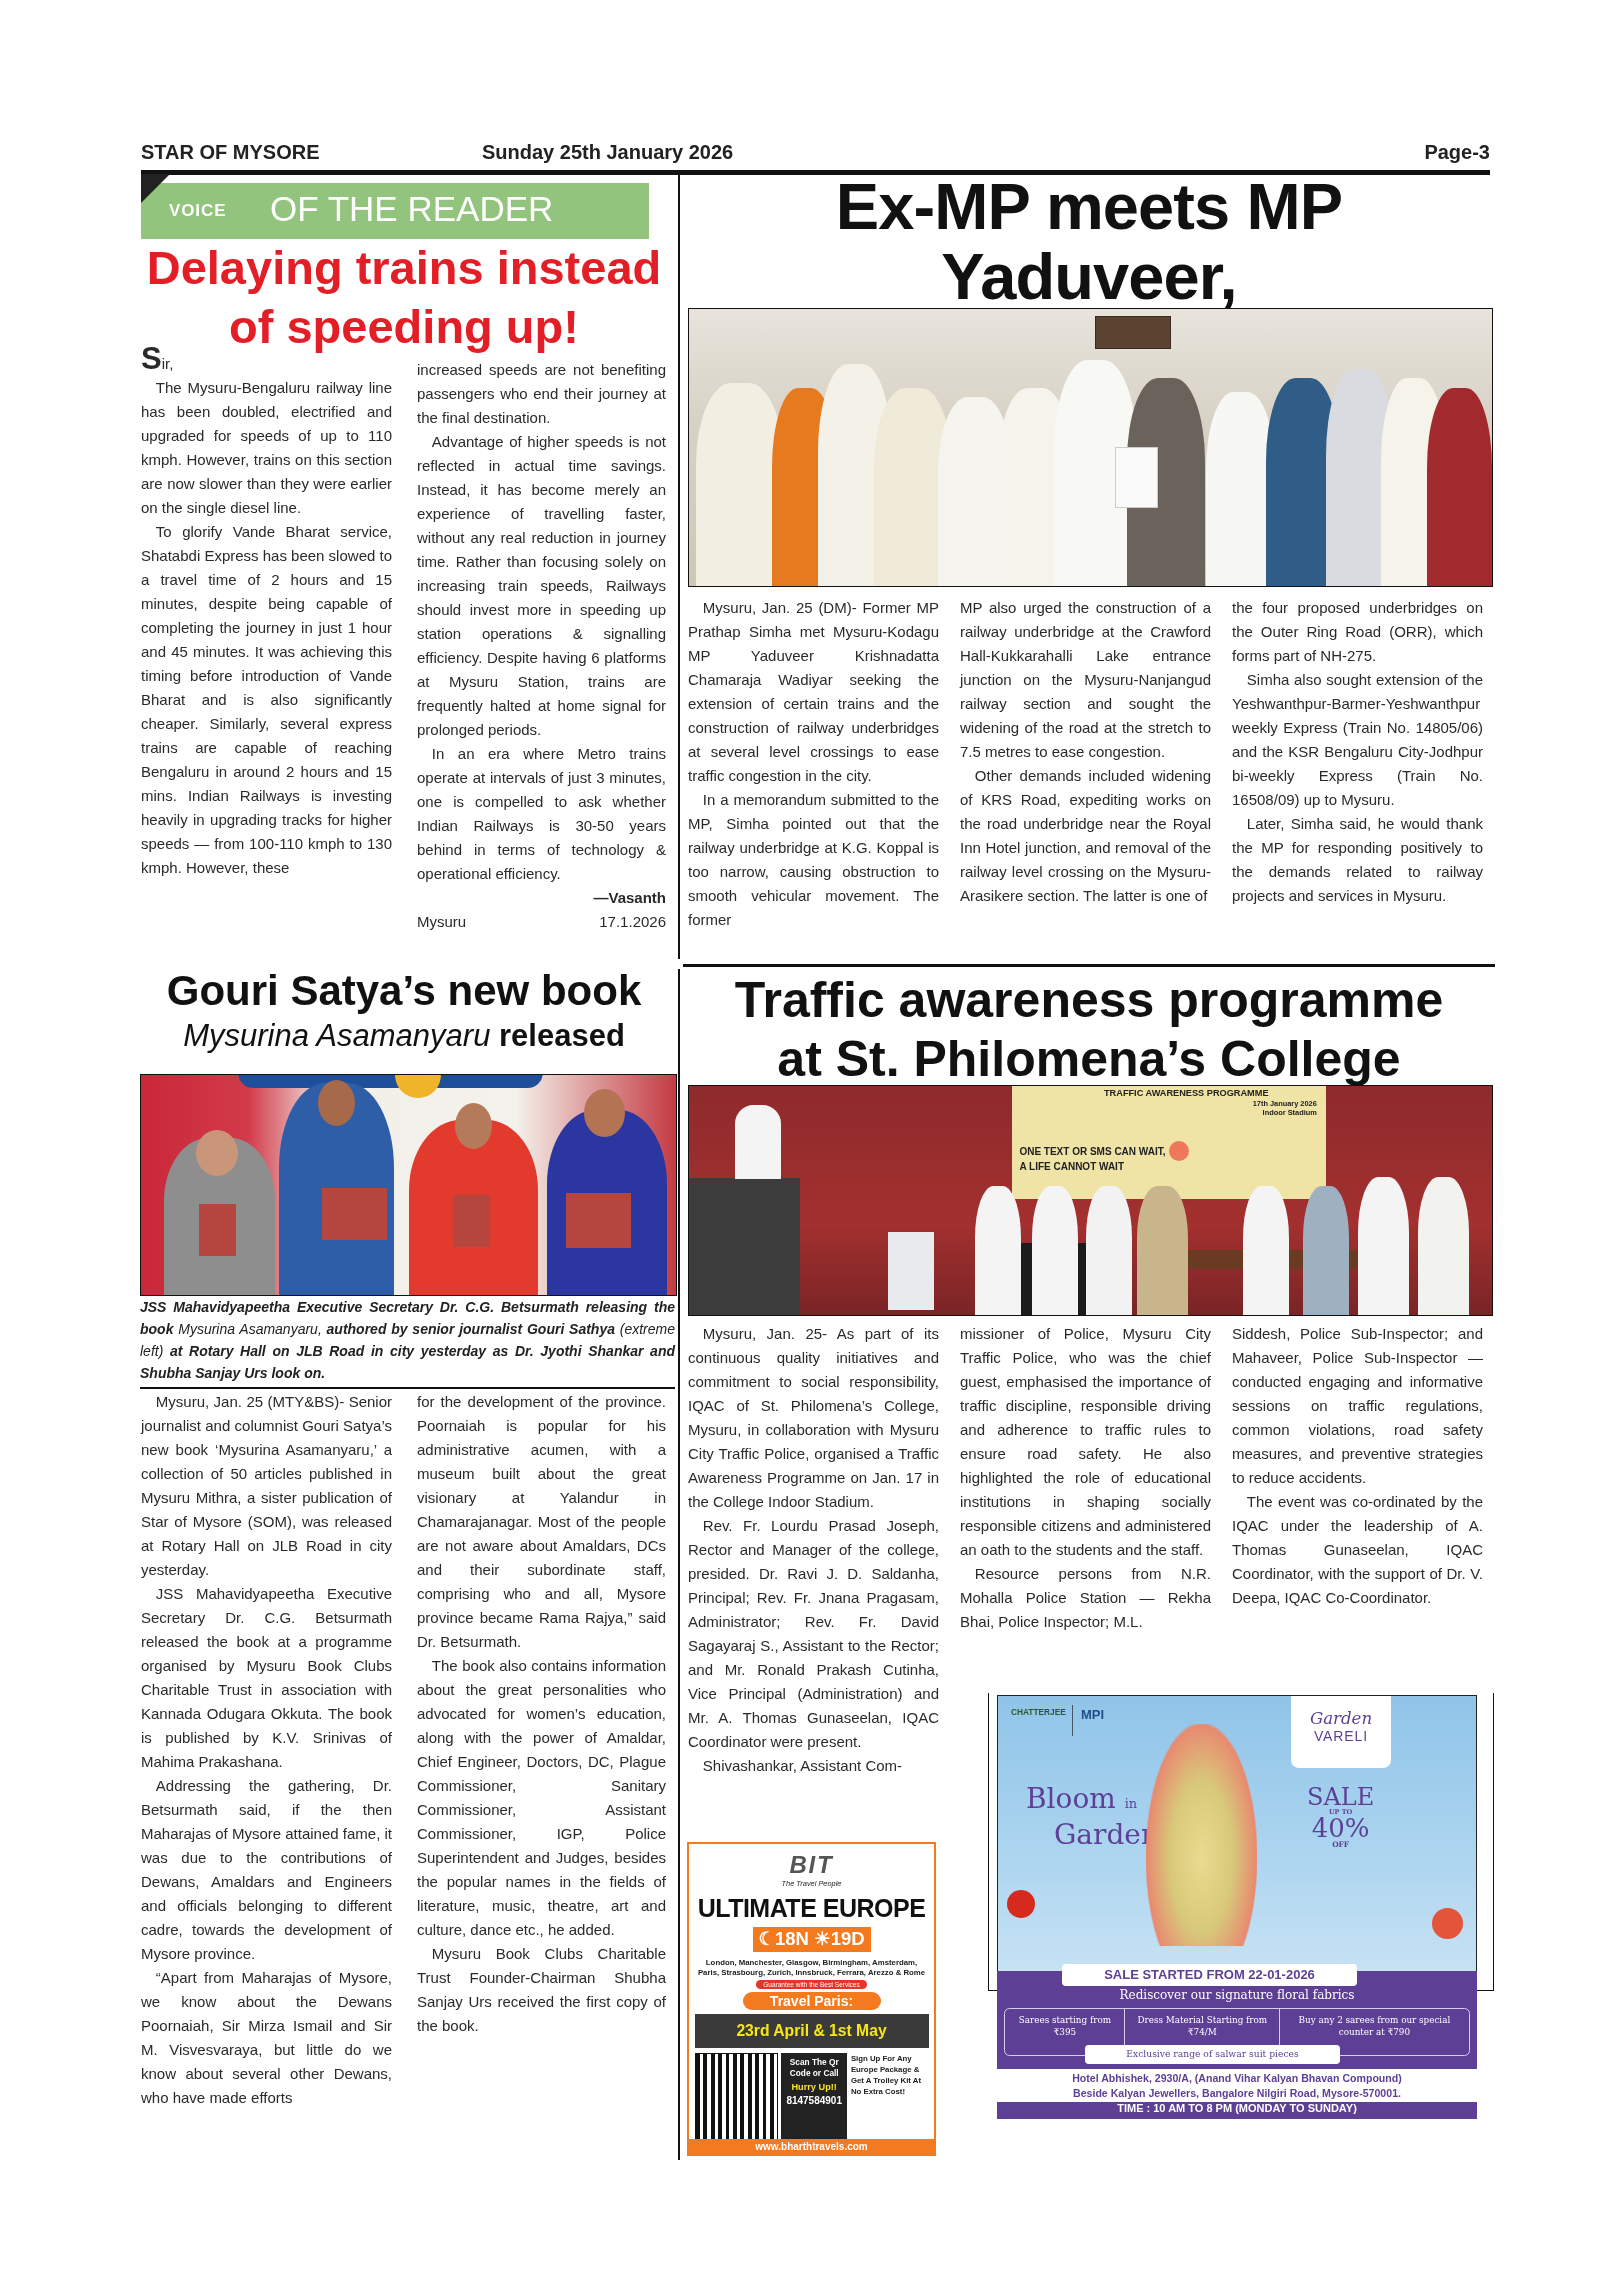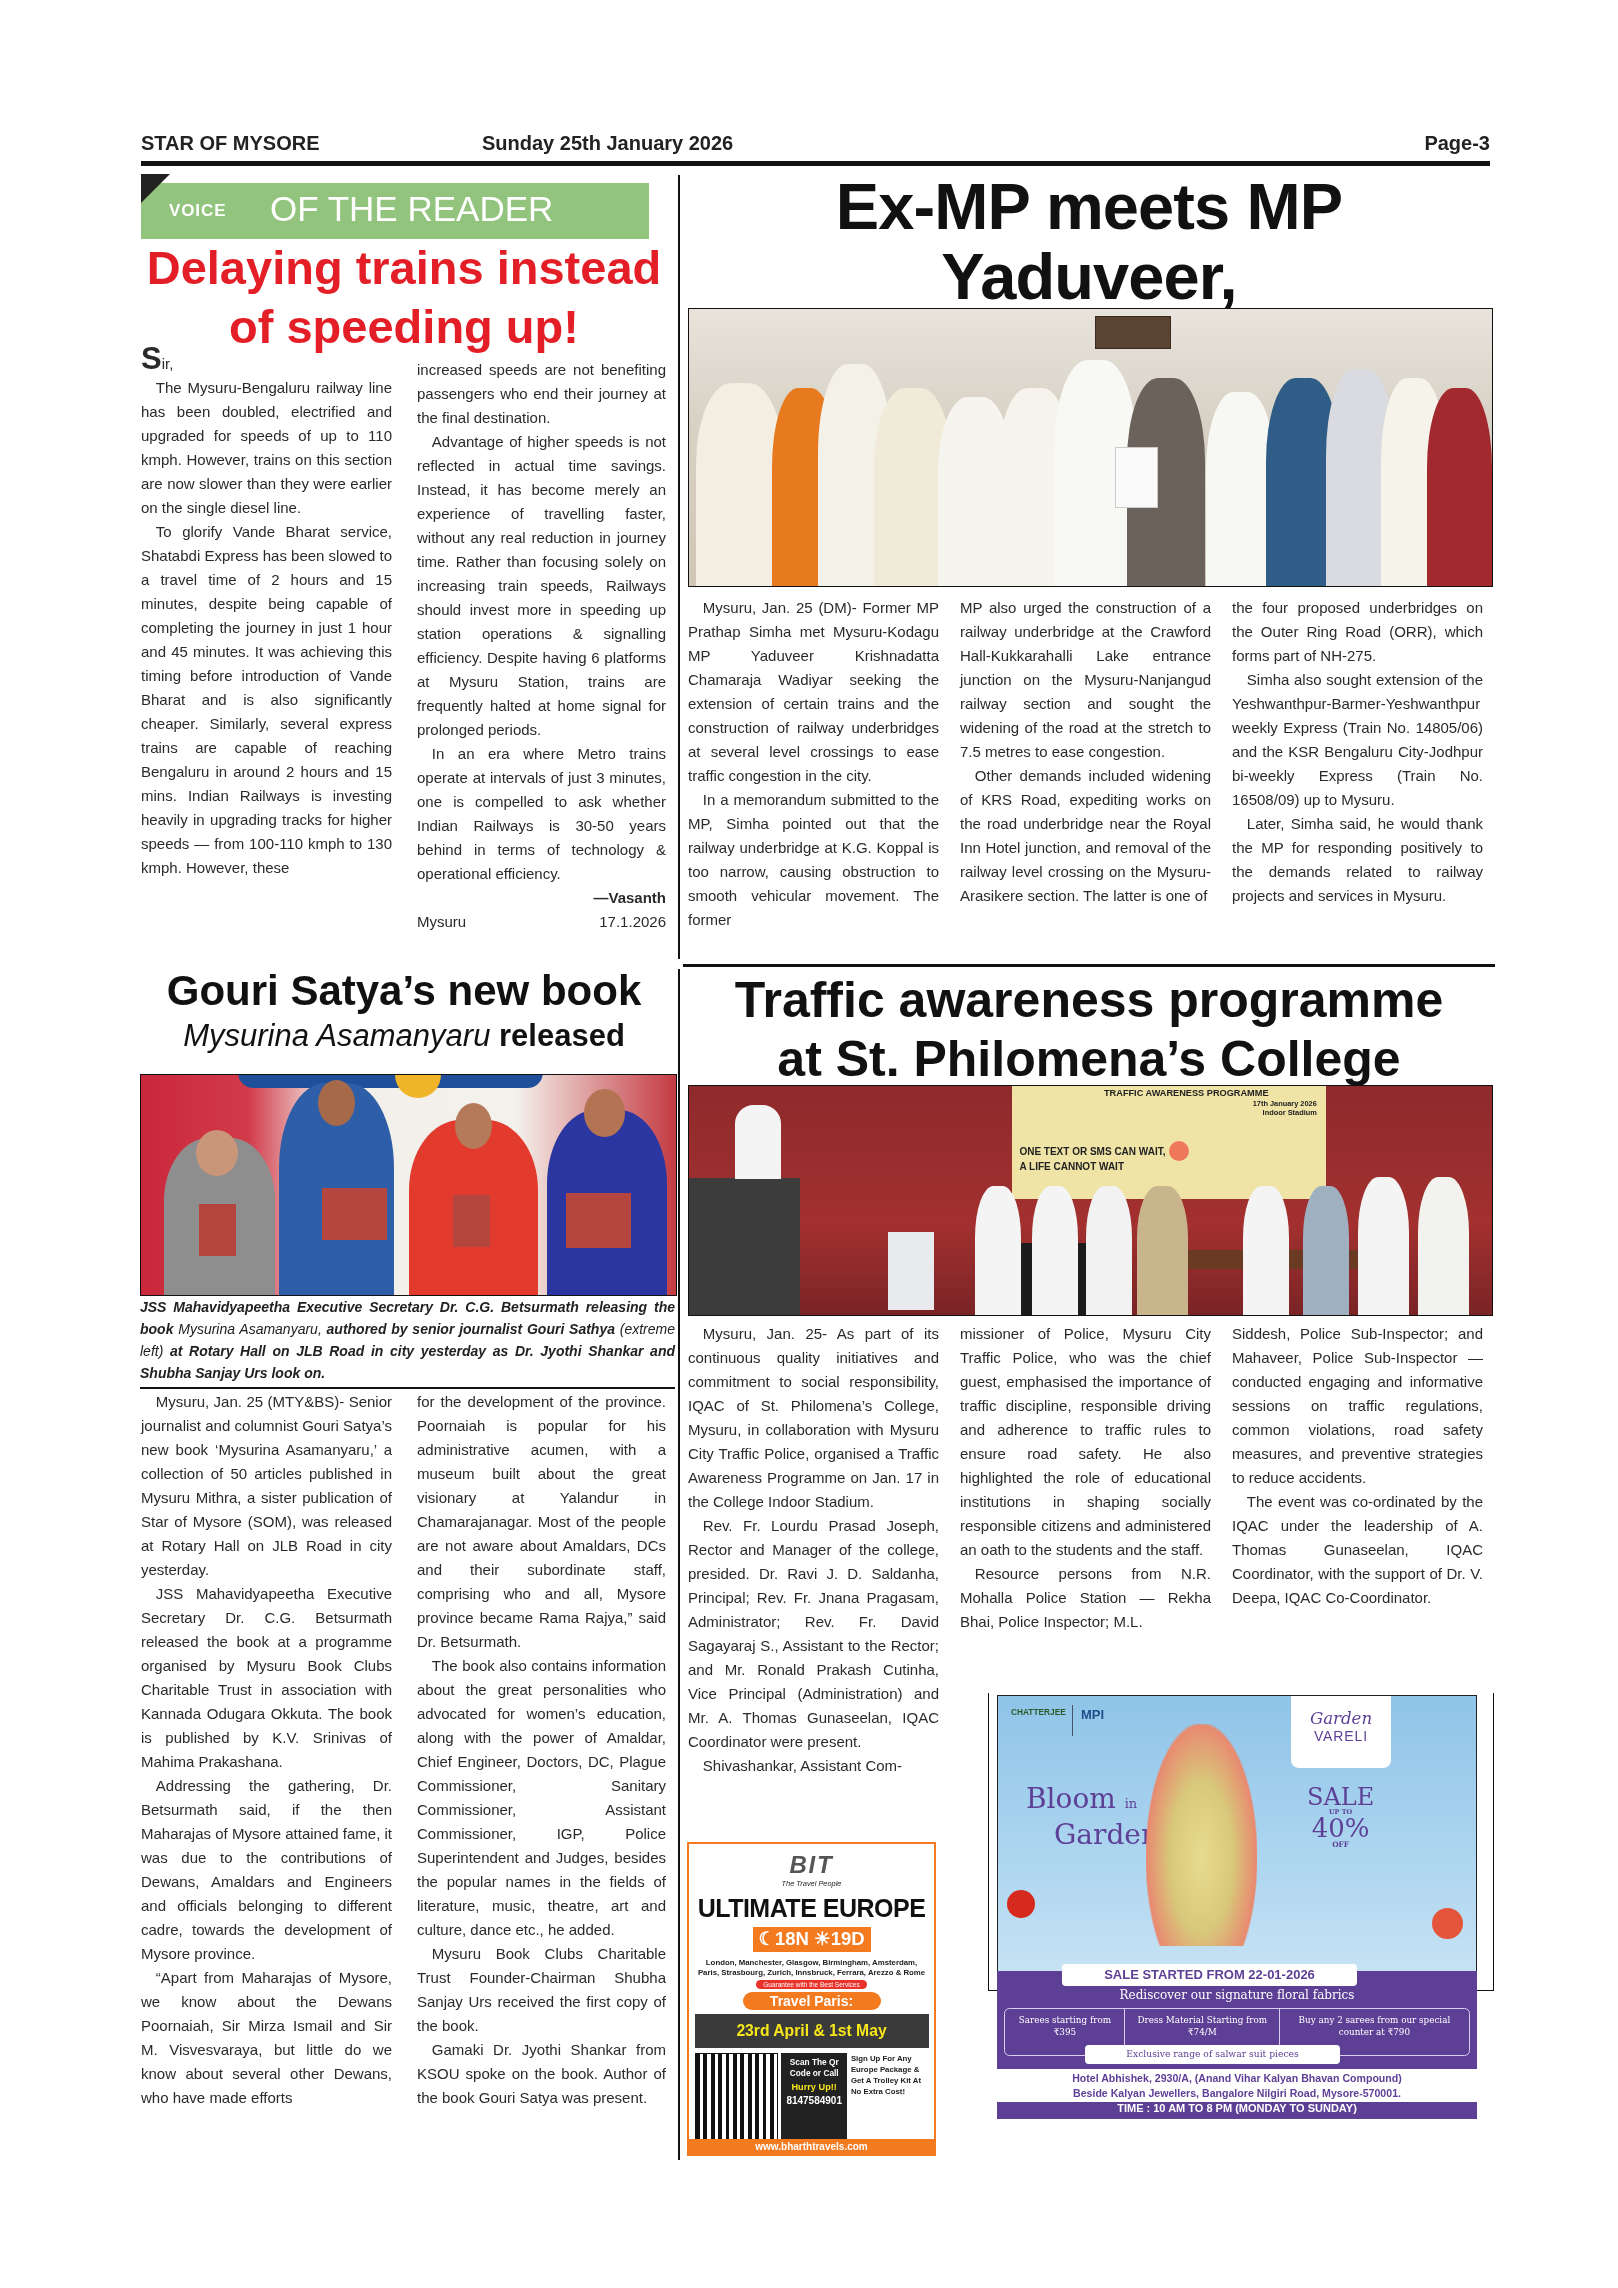--- a/index.html
+++ b/index.html
@@ -1,18 +1,18 @@
 <!DOCTYPE html>
 <html style="font-size:14.8px"><head>
 <meta charset="utf-8">
 <style>
   html, body { margin:0; padding:0; background:#fff; }
   body { width:1619px; height:2289px; position:relative; overflow:hidden; font-family:"Liberation Sans", sans-serif; color:#222; }
   .abs { position:absolute; }
-  .masthead { left:141px; top:128px; width:1349px; height:33px; border-bottom:5.5px solid #111;text-align:center; }
+  .masthead { left:141px; top:137px; width:1349px; height:33px; border-bottom:5.5px solid #111;text-align:center; }
   .mh-pub { position:absolute; left:0; top:3.7px; font-weight:bold; font-size:20px; }
   .mh-date { position:absolute; left:341px; top:3.7px; font-weight:bold; font-size:20px; }
   .mh-page { position:absolute; right:0; top:3.7px; font-weight:bold; font-size:20px; }
 
   .votr { left:141px; top:183px; width:508px; height:56px; background:#93c47d; color:#fff; }
   .votr .corner { position:absolute; left:0; top:-9.2px; width:0; height:0; border-top:29.5px solid #222; border-right:29.5px solid transparent; }
   .votr .v1 { position:absolute; left:28px; top:11px; font-weight:bold; font-size:24px; letter-spacing:0.9px; font-variant:small-caps; }
   .votr .v2 { position:absolute; left:129px; top:5.5px; font-size:35px; }
 
   .red-head { left:141px; top:238px; width:526px; text-align:center; color:#e41e26; font-weight:bold; font-size:47px; line-height:59px; }
@@ -150,21 +150,20 @@
 <div class="col" style="left:141px; top:1390px; width:251px;">
   <p>Mysuru, Jan. 25 (MTY&amp;BS)- Senior journalist and columnist Gouri Satya’s new book ‘Mysurina Asamanyaru,’ a collection of 50 articles published in Mysuru Mithra, a sister publication of Star of Mysore (SOM), was released at Rotary Hall on JLB Road in city yesterday.</p>
   <p>JSS Mahavidyapeetha Executive Secretary Dr. C.G. Betsurmath released the book at a programme organised by Mysuru Book Clubs Charitable Trust in association with Kannada Odugara Okkuta. The book is published by K.V. Srinivas of Mahima Prakashana.</p>
   <p>Addressing the gathering, Dr. Betsurmath said, if the then Maharajas of Mysore attained fame, it was due to the contributions of Dewans, Amaldars and Engineers and officials belonging to different cadre, towards the development of Mysore province.</p>
   <p>“Apart from Maharajas of Mysore, we know about the Dewans Poornaiah, Sir Mirza Ismail and Sir M. Visvesvaraya, but little do we know about several other Dewans, who have made efforts</p>
 </div>
 <div class="col" style="left:417px; top:1390px; width:249px;">
   <p class="noind">for the development of the province. Poornaiah is popular for his administrative acumen, with a museum built about the great visionary at Yalandur in Chamarajanagar. Most of the people are not aware about Amaldars, DCs and their subordinate staff, comprising who and all, Mysore province became Rama Rajya,” said Dr. Betsurmath.</p>
   <p>The book also contains information about the great personalities who advocated for women’s education, along with the power of Amaldar, Chief Engineer, Doctors, DC, Plague Commissioner, Sanitary Commissioner, Assistant Commissioner, IGP, Police Superintendent and Judges, besides the popular names in the fields of literature, music, theatre, art and culture, dance etc., he added.</p>
   <p>Mysuru Book Clubs Charitable Trust Founder-Chairman Shubha Sanjay Urs received the first copy of the book.</p>
-  <p>Gamaki Dr. Jyothi Shankar from KSOU spoke on the book. Author of the book Gouri Satya was present.</p>
 </div>
 
 <div class="rule-v" style="left:678px; top:969px; width:1.8px; height:1191px;"></div>
 
 <div class="abs traffic-head">
   <div>Traffic awareness programme</div>
   <div>at St. Philomena’s College</div>
 </div>
 <div class="photo photo-traffic">
   <div class="abs" style="left:323px; top:0; width:314px; height:113px; background:#efe3a6; font-family:'Liberation Sans', sans-serif;">

